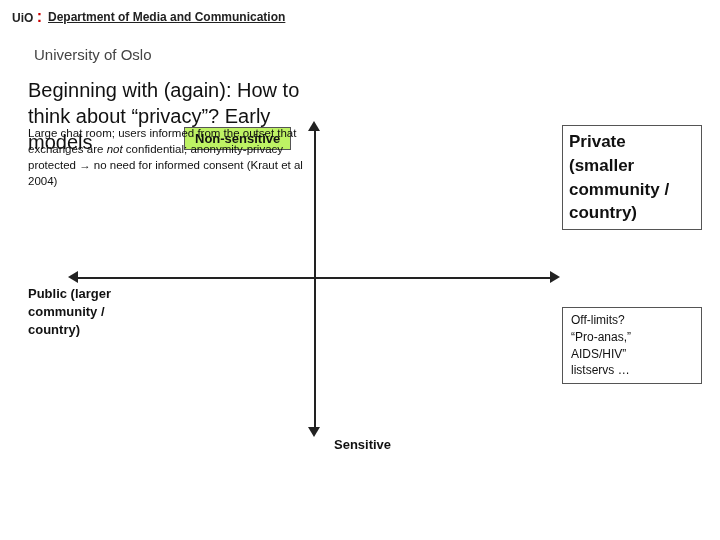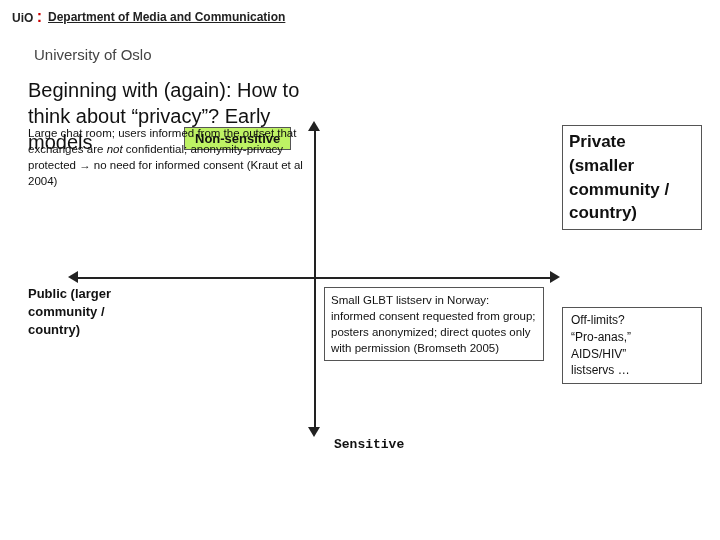--- a/index.html
+++ b/index.html
@@ -130,21 +130,20 @@
       border-left: 10px solid #222;
     }
     .label-sensitive {
       position: absolute;
       left: 310px;
       top: 360px;
       font-size: 13px;
       font-weight: bold;
       color: #111;
       white-space: nowrap;
-      font-family: Liberation Mono, monospace;
     }
 
     
     .box-upper-left {
       position: absolute;
       left: 4px;
       top: 48px;
       width: 280px;
       font-size: 11.5px;
       color: #111;
@@ -243,20 +242,19 @@
     <div class="arrow-down"></div>
     <div class="arrow-left"></div>
     <div class="arrow-right"></div>
 
     <div class="label-sensitive">Sensitive</div>
 
     <div class="box-upper-left">Large chat room; users informed from the outset that exchanges are <em>not</em> confidential; anonymity-privacy protected → no need for informed consent (Kraut et al 2004)</div>
 
     <div class="box-lower-left">Public (larger community / country)</div>
 
-    <div class="box-lower-center">Small GLBT listserv in Norway: informed consent requested from group; posters anonymized; direct quotes only with permission  (Bromseth 2005)</div>
 
     <div class="box-upper-right">Private (smaller community / country)</div>
 
     <div class="box-lower-right">Off-limits?<br>“Pro-anas,”<br>AIDS/HIV”<br>listservs …</div>
 
   </div>
 </div>
 
 </body></html>

